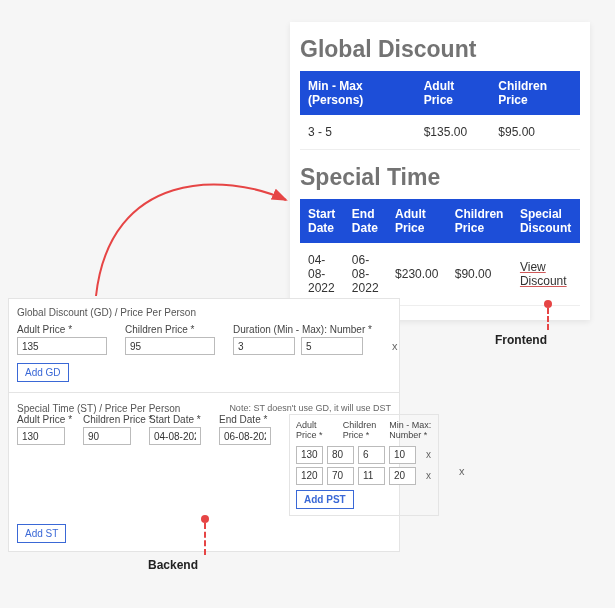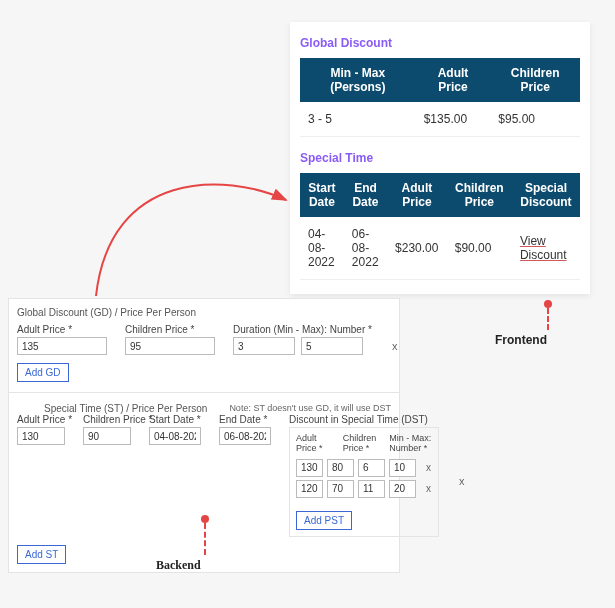--- a/index.html
+++ b/index.html
@@ -15,24 +15,24 @@
 
   
   .fe {
     position: absolute;
     left: 290px; top: 22px;
     width: 300px;
     background: #fff;
     padding: 10px 10px 14px 10px;
     box-shadow: 0 2px 6px rgba(0,0,0,.08);
   }
-  .fe h2 { font-size: 12px; font-weight: 700; margin: 4px 0 8px 0; color:#8b5cf6; }
+  .fe h2 { font-size: 23px; font-weight: 700; margin: 4px 0 8px 0; color:#737373; }
   table.fe-table { width: 100%; border-collapse: collapse; font-size: 12px; }
   table.fe-table thead th {
-    background: #0c4a6e; color: #fff; text-align: center;
+    background: #1d4ed8; color: #fff; text-align: left;
     padding: 8px 8px; font-weight: 600;
   }
   table.fe-table tbody td {
     padding: 10px 8px; color: #333; border-bottom: 1px solid #eee;
   }
   .view-discount {
     text-decoration: underline;
     text-decoration-color: #d05a5a;
     text-decoration-thickness: 1px;
     cursor: pointer;
@@ -75,21 +75,21 @@
   }
   .dst-head { display:flex; gap:4px; }
   .dst-head label { font-size: 9px; color:#444; flex:1; white-space: normal; line-height:1.1; }
   .dst-row { display:flex; gap:4px; align-items:center; }
   .dst-row input { width: 26px; flex:1; }
   .dst-x { border:none; background:none; font-size:10px; color:#666; cursor:pointer; width:10px; }
 
   
   .label { position:absolute; font-size:12px; font-weight:700; color:#222; }
   .label.fe-l { left: 495px; top: 333px; }
-  .label.be-l { left: 156px; top: 558px; font-family: Liberation Serif, serif; }
+  .label.be-l { left: 148px; top: 558px; }
 
   
   .dot { width:8px; height:8px; background:#e64545; border-radius:50%; position:absolute; }
   .dline { position:absolute; border-left: 2px dashed #e64545; }
 
   
   svg.arrow { position:absolute; left:0; top:0; pointer-events:none; }
 </style>
 </head>
 <body>
@@ -158,21 +158,21 @@
         <input type="text" style="width: 62px;" value="5">
       </div>
     </div>
     <button class="x-btn">x</button>
   </div>
   <button class="btn-outline">Add GD</button>
 
   <div class="hr"></div>
 
   
-  <div style="overflow:hidden;margin-left:27px;">
+  <div style="overflow:hidden;">
     <span class="be-section-title">Special Time (ST) / Price Per Person</span>
     <span class="note">Note: ST doesn't use GD, it will use DST</span>
   </div>
 
   <div class="be-row" style="align-items:flex-start;">
     <div class="be-col" style="width:48px;">
       <label>Adult Price *</label>
       <input type="text" value="130" style="">
     </div>
     <div class="be-col" style="width:48px;">
@@ -182,42 +182,41 @@
     <div class="be-col" style="width:52px;">
       <label>Start Date *</label>
       <input type="text" value="04-08-2022" style="">
     </div>
     <div class="be-col" style="width:52px;justify-content:space-between;">
       <label>End Date *</label>
       <input type="text" value="06-08-2022" style="">
     </div>
 
     <div class="be-col" style="flex:1;">
-      <label>Discount in Special Time (DST)</label>
       <div class="dst-box">
         <div class="dst-head">
           <label>Adult Price *</label>
           <label>Children Price *</label>
           <label>Min - Max: Number *</label>
         </div>
         <div class="dst-row">
           <input type="text" value="130" style="">
           <input type="text" value="80" style="">
           <input type="text" value="6" style="">
           <input type="text" value="10" style="">
           <button class="dst-x">x</button>
         </div>
         <div class="dst-row">
           <input type="text" value="120" style="">
           <input type="text" value="70" style="">
           <input type="text" value="11" style="">
           <input type="text" value="20" style="">
           <button class="dst-x">x</button>
         </div>
-        <button class="btn-outline" style="align-self:flex-start; margin-top:10px;">Add PST</button>
+        <button class="btn-outline" style="align-self:flex-start; margin-top:2px;font-weight:bold;">Add PST</button>
       </div>
     </div>
     <button class="x-btn">x</button>
   </div>
 
   <button class="btn-outline">Add ST</button>
 </div>
 
 <div class="label fe-l">Frontend</div>
 <div class="dot" style="left:544px; top:300px;"></div>

